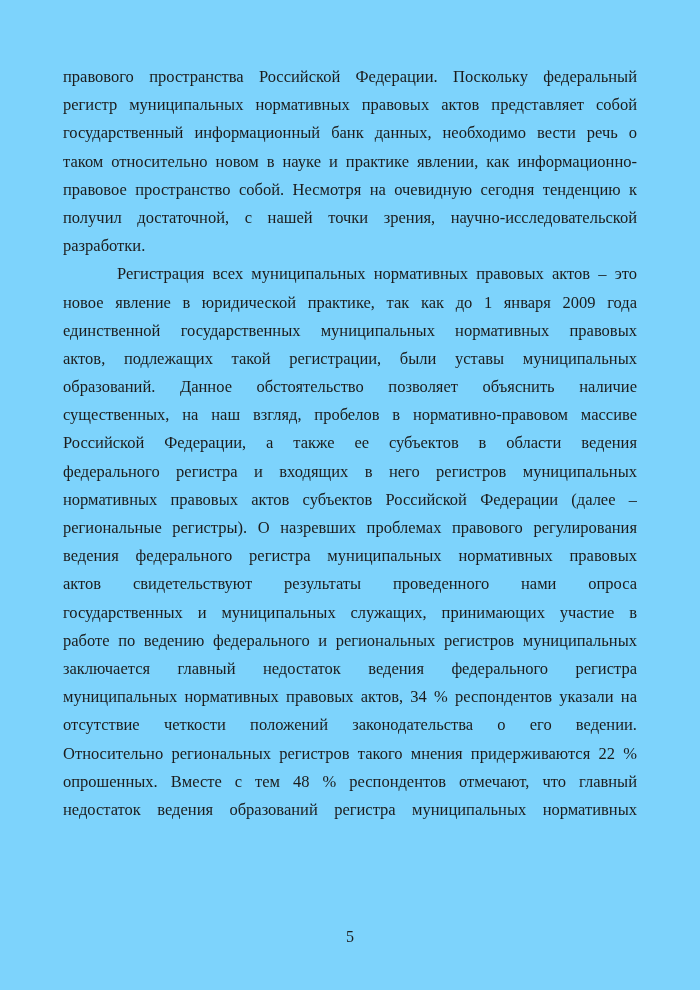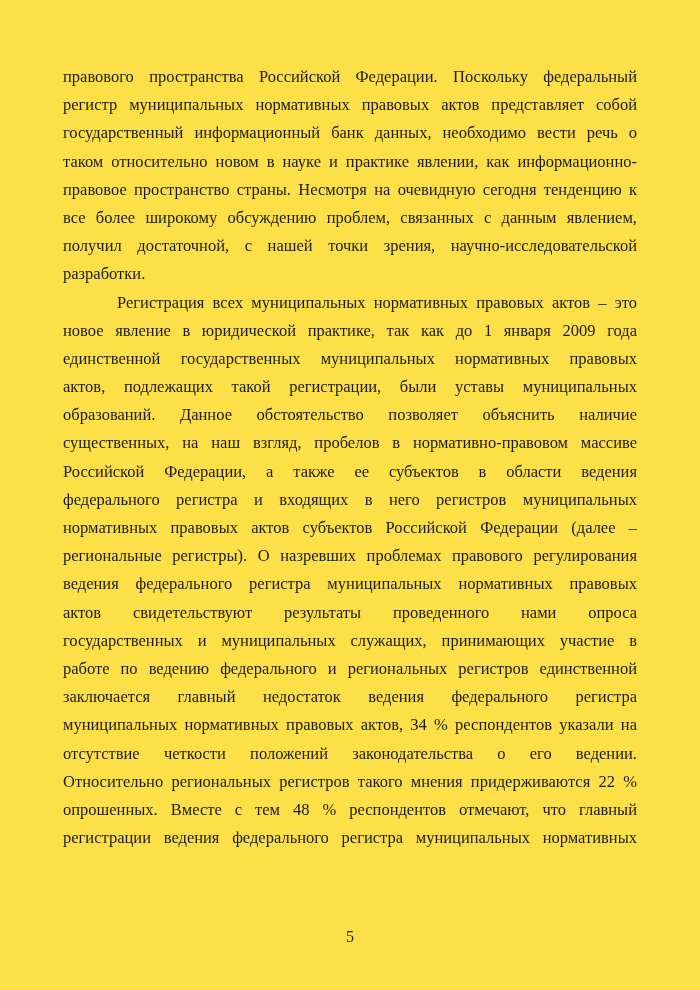--- a/index.html
+++ b/index.html
@@ -4,21 +4,21 @@
 <style>
   html, body {
     margin: 0;
     padding: 0;
     background: #ffffff;
   }
   .page {
     position: relative;
     width: 700px;
     height: 990px;
-    background: #fde047;
+    background: #7dd3fc;
     font-family: "Liberation Serif", "DejaVu Serif", serif;
     color: #1c1c1c;
     overflow: hidden;
   }
   .text-block {
     position: absolute;
     top: 63px;
     left: 63px;
     width: 574px;
     font-size: 16.5px;
@@ -53,39 +53,38 @@
 </style>
 </head>
 <body>
 
 <div class="page">
   <div class="text-block">
       <div class="line">правового пространства Российской Федерации. Поскольку федеральный</div>
       <div class="line">регистр муниципальных нормативных правовых актов представляет собой</div>
       <div class="line">государственный информационный банк данных, необходимо вести речь о</div>
       <div class="line">таком относительно новом в науке и практике явлении, как информационно-</div>
-      <div class="line">правовое пространство страны. Несмотря на очевидную сегодня тенденцию к</div>
-      <div class="line">все более широкому обсуждению проблем, связанных с данным явлением,</div>
+      <div class="line">правовое пространство собой. Несмотря на очевидную сегодня тенденцию к</div>
       <div class="line">получил достаточной, с нашей точки зрения, научно-исследовательской</div>
       <div class="line flush">разработки.</div>
       <div class="line indent">Регистрация всех муниципальных нормативных правовых актов – это</div>
       <div class="line">новое явление в юридической практике, так как до 1 января 2009 года</div>
       <div class="line">единственной государственных муниципальных нормативных правовых</div>
       <div class="line">актов, подлежащих такой регистрации, были уставы муниципальных</div>
       <div class="line">образований. Данное обстоятельство позволяет объяснить наличие</div>
       <div class="line">существенных, на наш взгляд, пробелов в нормативно-правовом массиве</div>
       <div class="line">Российской Федерации, а также ее субъектов в области ведения</div>
       <div class="line">федерального регистра и входящих в него регистров муниципальных</div>
       <div class="line">нормативных правовых актов субъектов Российской Федерации (далее –</div>
       <div class="line">региональные регистры). О назревших проблемах правового регулирования</div>
       <div class="line">ведения федерального регистра муниципальных нормативных правовых</div>
       <div class="line">актов свидетельствуют результаты проведенного нами опроса</div>
       <div class="line">государственных и муниципальных служащих, принимающих участие в</div>
-      <div class="line">работе по ведению федерального и региональных регистров единственной</div>
+      <div class="line">работе по ведению федерального и региональных регистров муниципальных</div>
       <div class="line">заключается главный недостаток ведения федерального регистра</div>
       <div class="line">муниципальных нормативных правовых актов, 34 % респондентов указали на</div>
       <div class="line">отсутствие четкости положений законодательства о его ведении.</div>
       <div class="line">Относительно региональных регистров такого мнения придерживаются 22 %</div>
       <div class="line">опрошенных. Вместе с тем 48 % респондентов отмечают, что главный</div>
-      <div class="line">регистрации ведения федерального регистра муниципальных нормативных</div>
+      <div class="line">недостаток ведения образований регистра муниципальных нормативных</div>
     </div>
   <div class="page-number">5</div>
 </div>
 
 </body></html>

